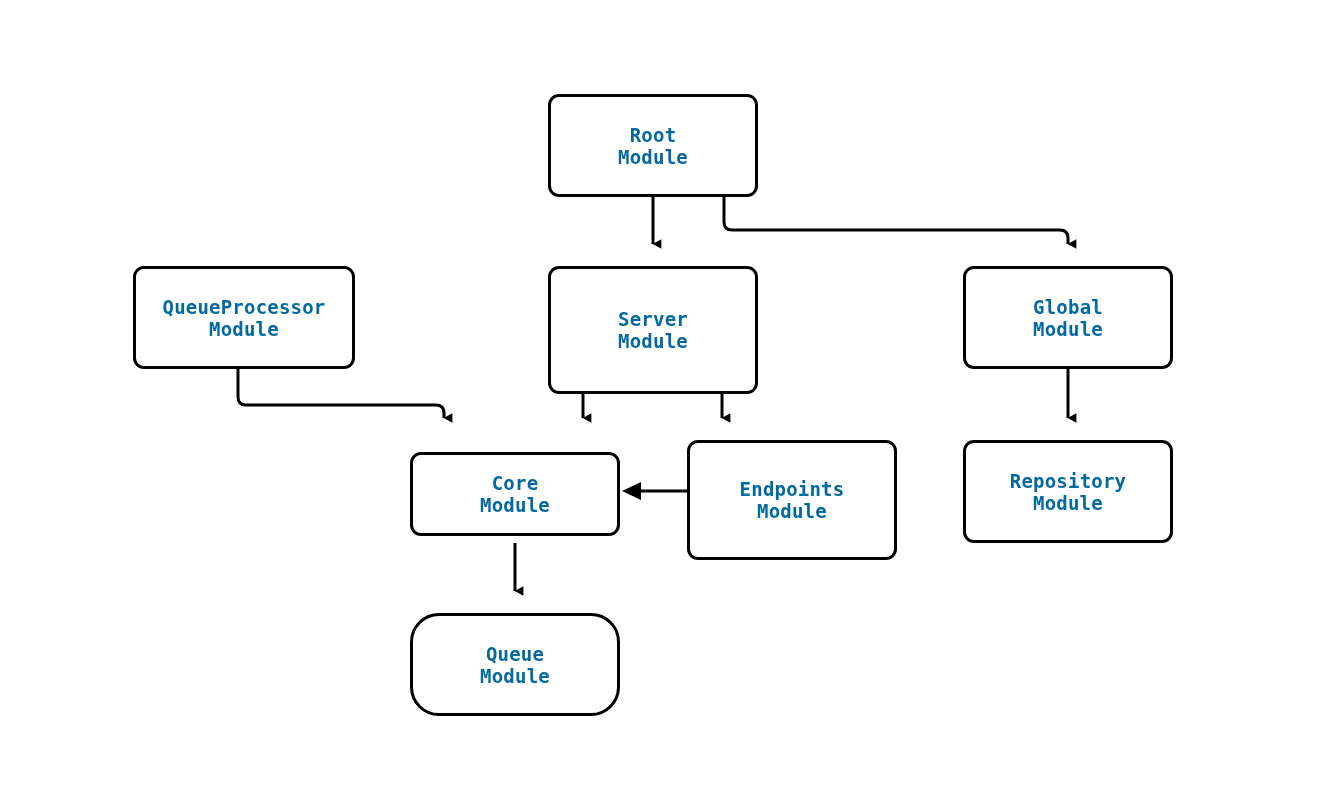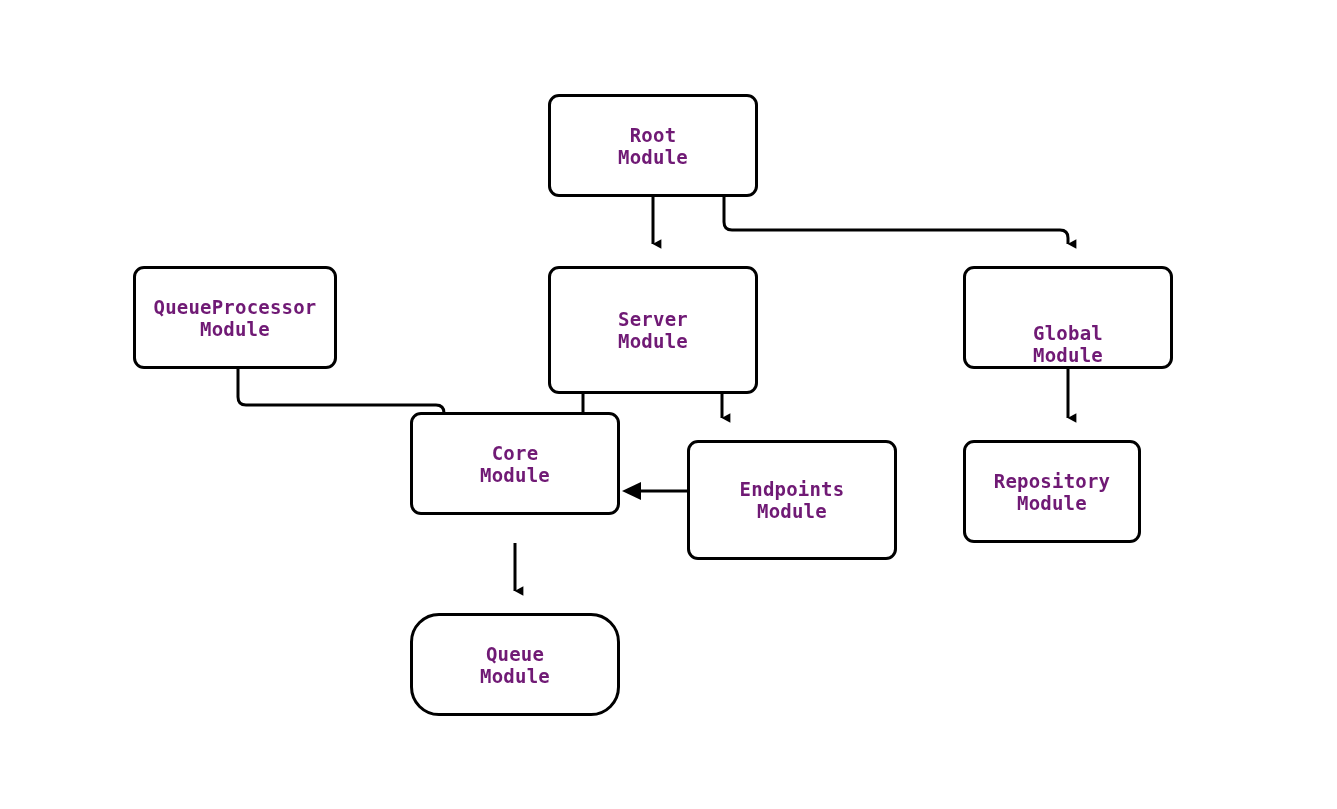--- a/index.html
+++ b/index.html
@@ -36,21 +36,21 @@
     display: flex;
     align-items: center;
     justify-content: center;
     z-index: 2;
   }
   .node-label {
     font-family: "DejaVu Sans Mono", "Liberation Mono", monospace;
     font-size: 19px;
     line-height: 22px;
     font-weight: 700;
-    color: #701a75;
+    color: #0369a1;
     text-align: center;
     white-space: pre-line;
     letter-spacing: 0.2px;
   }
 </style>
 </head>
 <body>
 
 <div id="diagram-canvas">
 
@@ -93,46 +93,46 @@
     <g>
       <path class="edge-path" fill="none" stroke="#000000" stroke-width="3" stroke-linecap="butt" stroke-linejoin="round" marker-end="url(#arrow-down)" d="M 515 543 L 515 591"></path>
     </g>
   </svg>
 
   <div class="node-box" style="left:548px; top:94px; width:210px; height:103px;">
     <div class="node-label">Root
 Module</div>
   </div>
 
-  <div class="node-box" style="left:133px; top:266px; width:204px; height:103px;">
+  <div class="node-box" style="left:133px; top:266px; width:222px; height:103px;">
     <div class="node-label">QueueProcessor
 Module</div>
   </div>
 
   <div class="node-box" style="left:548px; top:266px; width:210px; height:128px;">
     <div class="node-label">Server
 Module</div>
   </div>
 
-  <div class="node-box" style="left:963px; top:266px; width:210px; height:103px;align-items:flex-end;">
+  <div class="node-box" style="left:963px; top:266px; width:210px; height:103px;">
     <div class="node-label">Global
 Module</div>
   </div>
 
-  <div class="node-box" style="left:410px; top:412px; width:210px; height:103px;">
+  <div class="node-box" style="left:410px; top:452px; width:210px; height:84px;">
     <div class="node-label">Core
 Module</div>
   </div>
 
   <div class="node-box" style="left:687px; top:440px; width:210px; height:120px;">
     <div class="node-label">Endpoints
 Module</div>
   </div>
 
-  <div class="node-box" style="left:963px; top:440px; width:178px; height:103px;">
+  <div class="node-box" style="left:963px; top:440px; width:210px; height:103px;">
     <div class="node-label">Repository
 Module</div>
   </div>
 
   <div class="node-box" style="left:410px; top:613px; width:210px; height:103px;border-radius:29px;">
     <div class="node-label">Queue
 Module</div>
   </div>
 
 </div>

